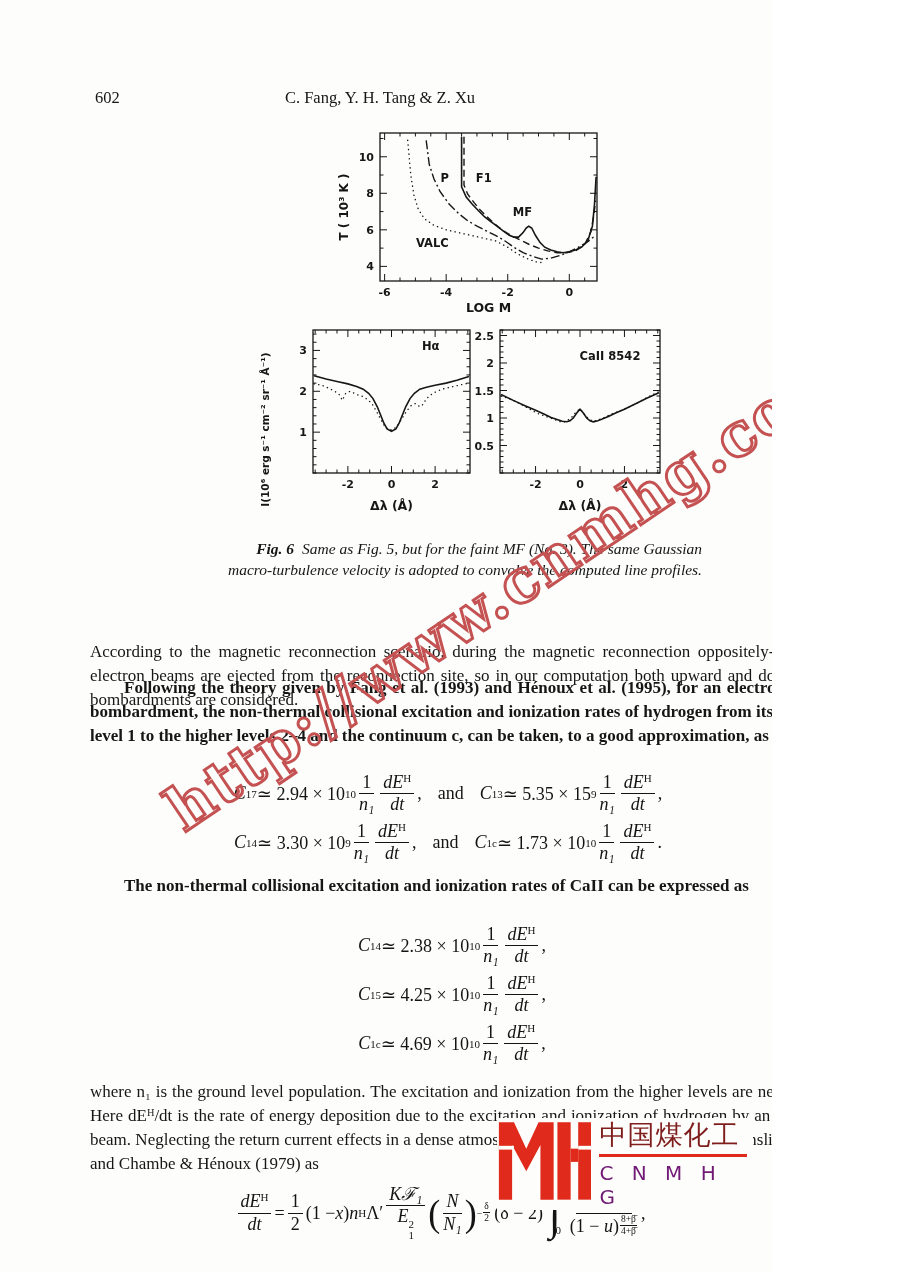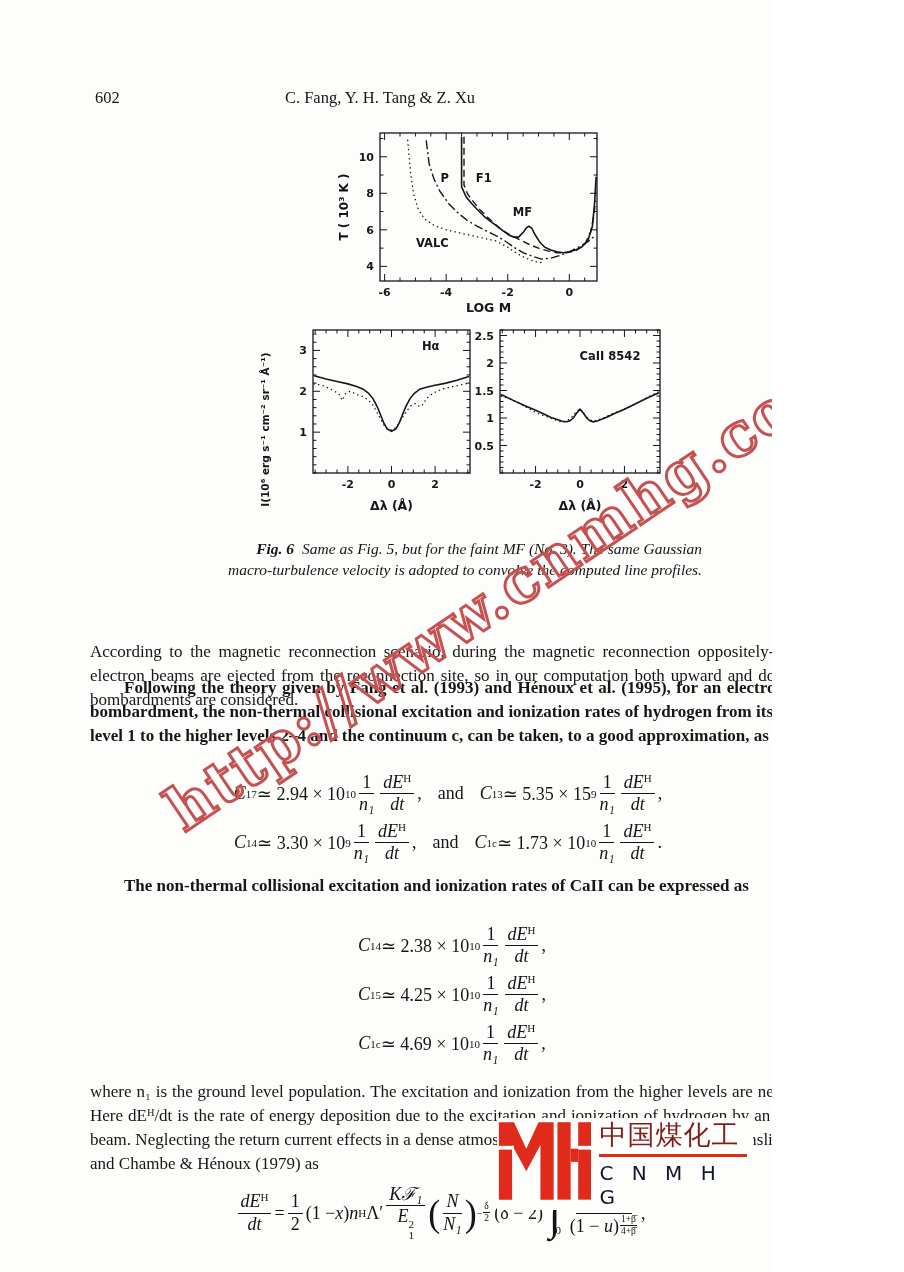--- a/index.html
+++ b/index.html
@@ -496,21 +496,21 @@
         <span class="frac">
           <span class="ftop"><em class="v">u</em><span class="supbox">
               <span class="sfrac">
                 <span class="ftop">δ</span>
                 <span class="fbot">2</span>
               </span>
               <span>−1</span>
             </span><em class="v"> du</em></span>
           <span class="fbot"><span class="rm">(1 − </span><em class="v">u</em><span class="rm">)</span><span class="supbox">
               <span class="sfrac">
-                <span class="ftop">1+β̄</span>
+                <span class="ftop">8+β̄</span>
                 <span class="fbot">4+β̄</span>
               </span>
             </span></span>
         </span>
         <span class="rm">,</span>
       </div>
       <span class="eqnum" style="right:8px;top:34px;">(3)</span>
   </div>
 
   <div class="watermark" style="-webkit-text-stroke: 3px rgb(197, 82, 82);">http://www.cnmhg.com</div>
@@ -520,17 +520,17 @@
       <path id="mono-m" d="M2,84 V2 H18 L31,30 L44,2 H60 V84 H46 V26 L31,54 L16,26 V84 Z" fill="#e02a1c"></path>
       <rect id="mono-h1" x="64" y="2" width="14" height="82" fill="#e02a1c"></rect>
       <rect id="mono-h2" x="86" y="2" width="14" height="82" fill="#e02a1c"></rect>
       <rect id="mono-h3" x="78" y="30" width="8" height="14" fill="#e02a1c"></rect>
       <rect x="2" y="27" width="16" height="4" fill="#fdfdfb"></rect>
       <rect x="86" y="27" width="14" height="4" fill="#fdfdfb"></rect>
     </svg>
     <div class="logo-right">
       <span class="logo-cn" style="color: #7f1d1d;">中国煤化工</span>
       <span class="logo-rule" style="background: rgb(224, 42, 28);"></span>
-      <span class="logo-latin" style="color: #0f172a;">C N M H G</span>
+      <span class="logo-latin" style="color: #701a75;">C N M H G</span>
     </div>
   </div>
 
 </div>
 
 </body></html>

